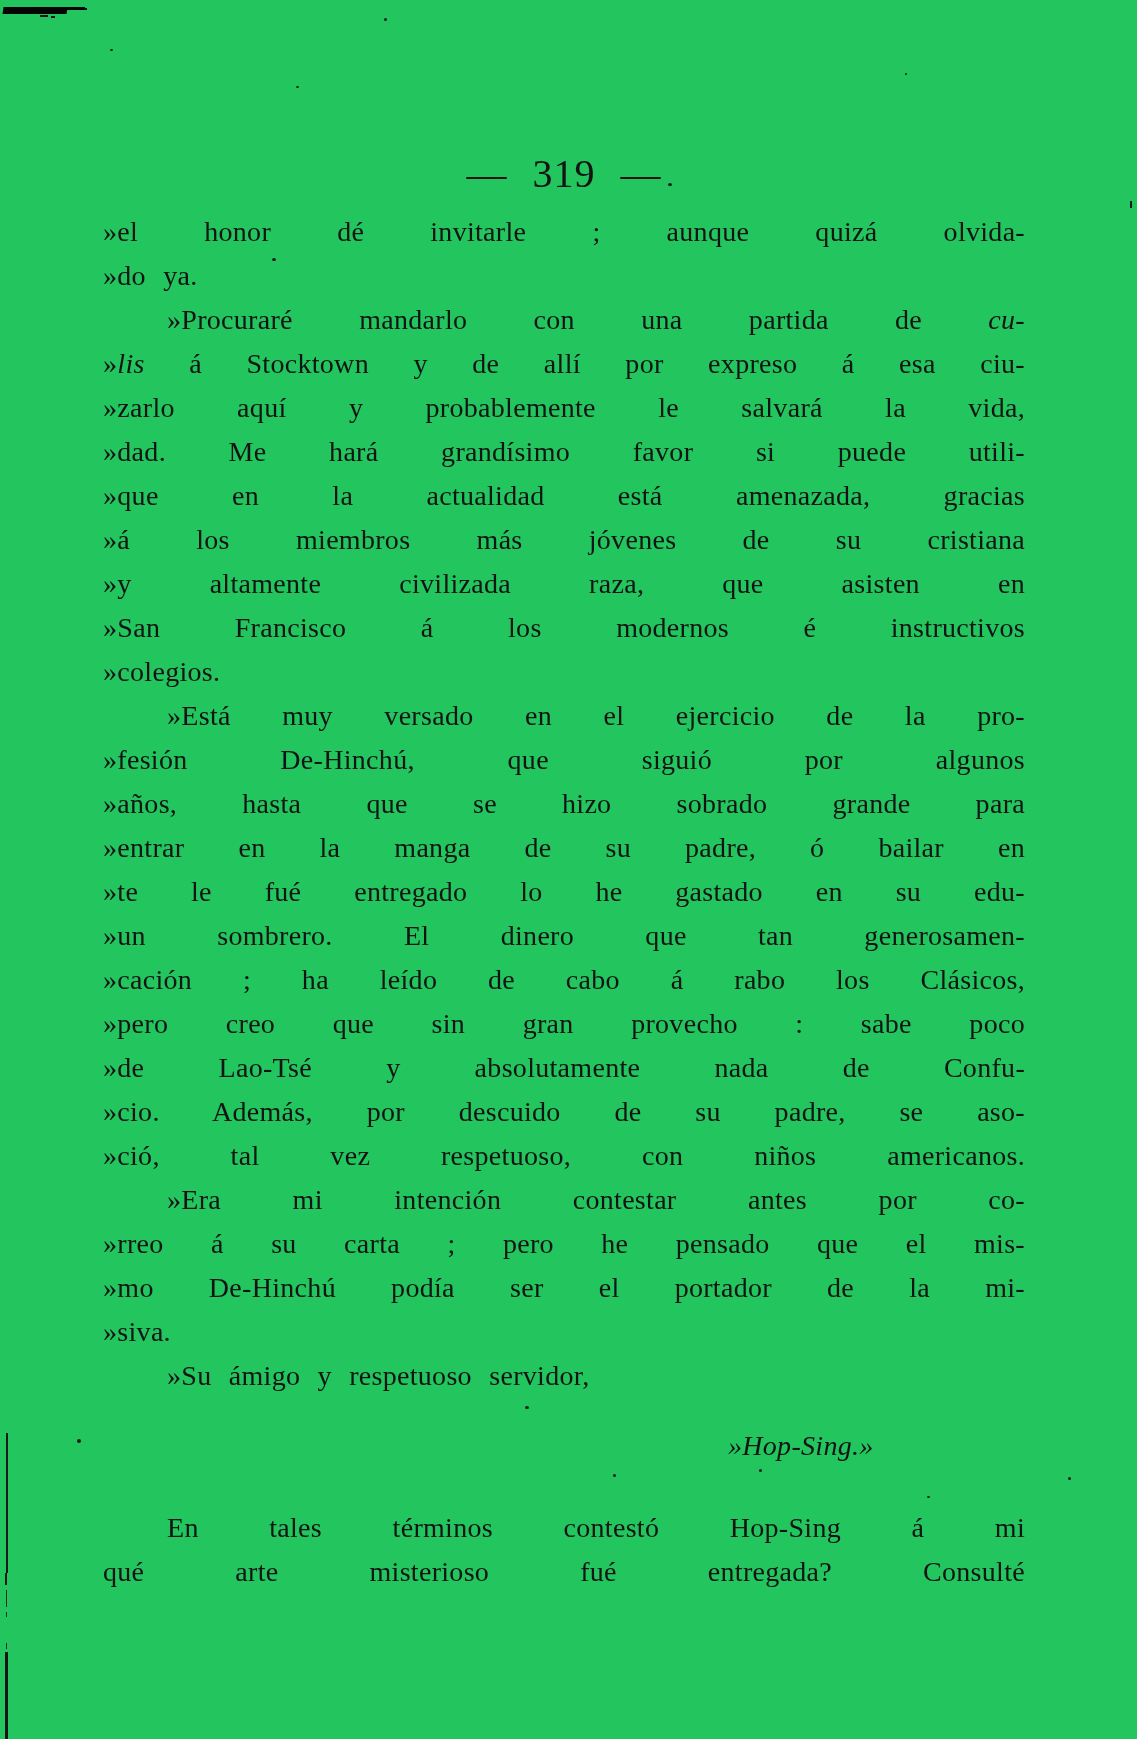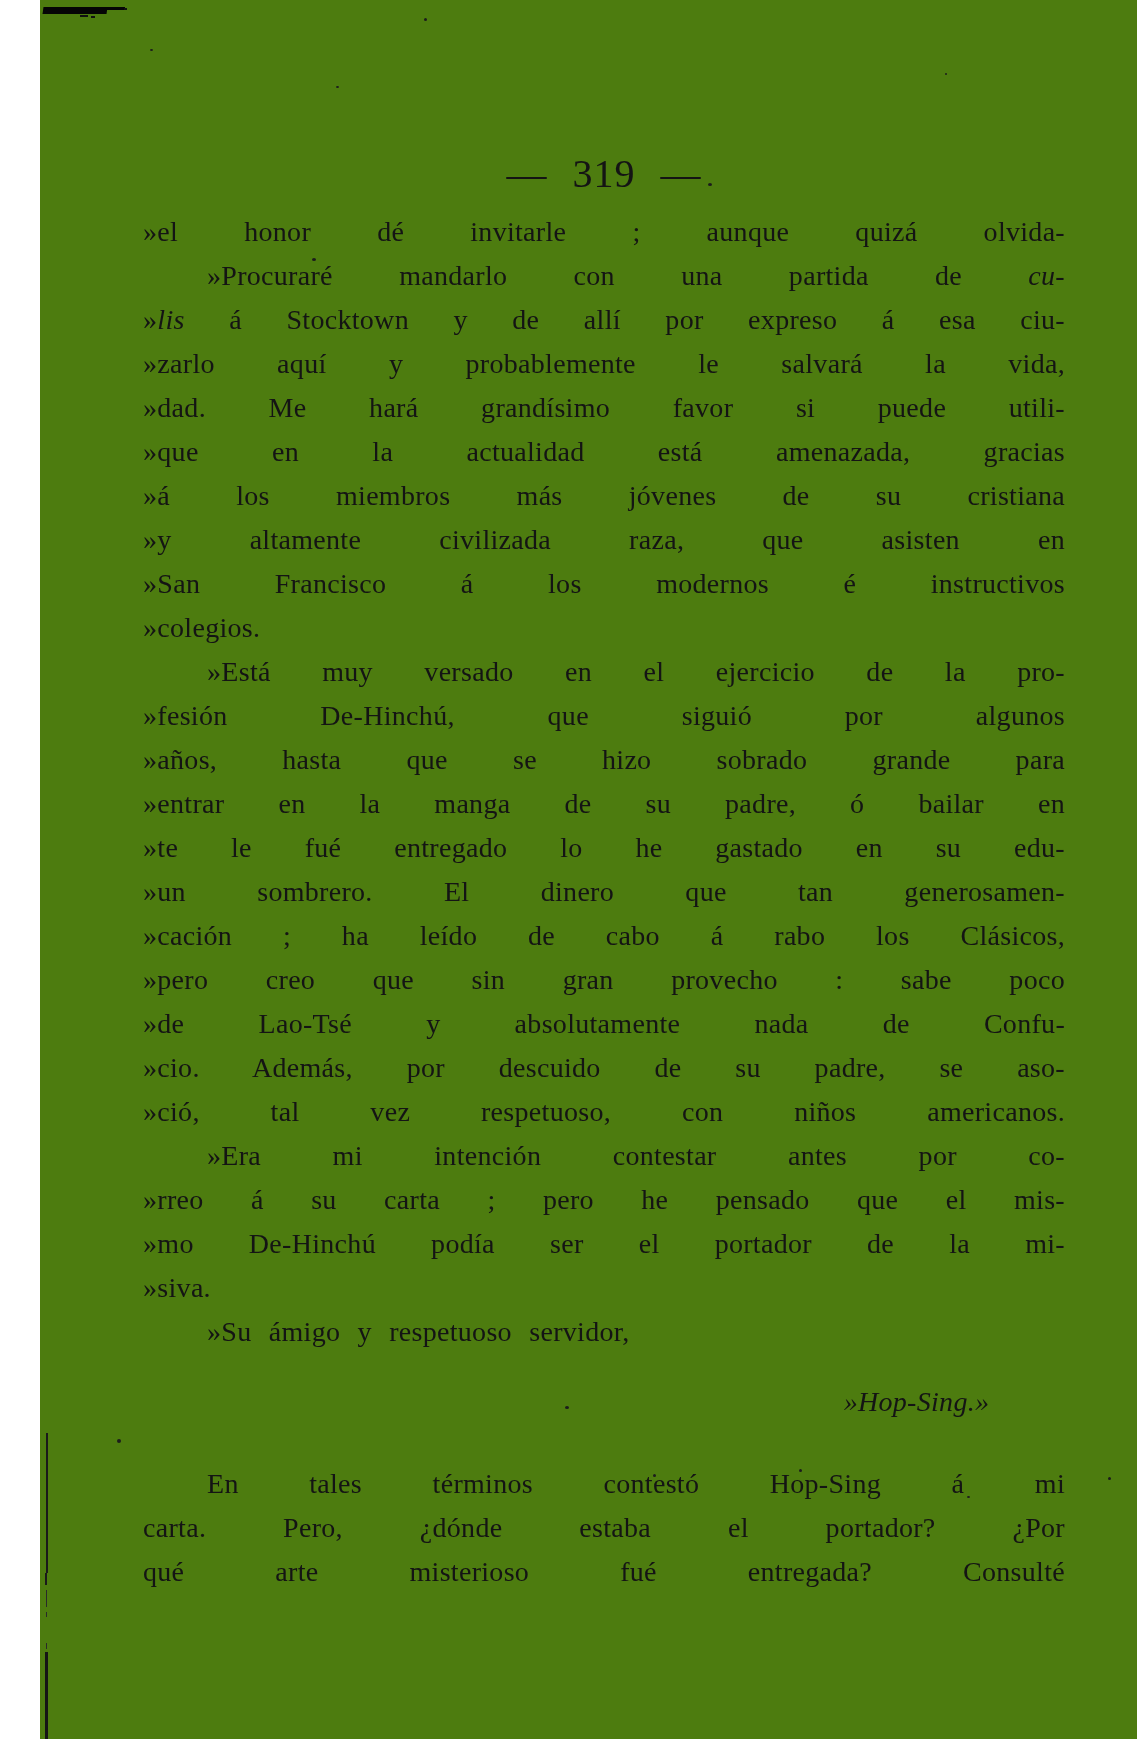--- a/index.html
+++ b/index.html
@@ -1,37 +1,37 @@
 <!DOCTYPE html>
 <html><head>
 <meta charset="utf-8">
 <style>
   html,body{margin:0;padding:0;}
   body{
     width:1137px;height:1739px;position:relative;background:#ffffff;
     font-family:"Liberation Serif","DejaVu Serif",serif;color:#141414;
     overflow:hidden;
   }
-  .page{position:absolute;inset:0;background:#4d7c0f;overflow:hidden;margin-left:40px;}
+  .page{position:absolute;inset:0;background:#22c55e;overflow:hidden;}
 
   .page-number{
     position:absolute;top:152px;left:103px;width:922px;height:44px;
     line-height:44px;font-size:40px;text-align:center;word-spacing:14px;
     letter-spacing:1px;
   }
 
   .textblock{position:absolute;top:210px;left:103px;width:922px;}
   .line{
     height:44px;line-height:44px;font-size:28px;letter-spacing:0.3px;
     white-space:normal;
   }
   .line i{}
   .align-justify{text-align:justify;text-align-last:justify;}
   .align-left{text-align:left;word-spacing:10px;}
-  .align-signature{text-align:center;padding-left:625px;word-spacing:6px;}
+  .align-signature{text-align:left;padding-left:625px;word-spacing:6px;}
   .indent{padding-left:64px;}
 
   
   .mark{position:absolute;background:#101010;}
   .speck{position:absolute;background:#1c1c1c;border-radius:50%;}
   .smudge-bar{left:3px;top:7px;width:64px;height:7px;background:#050505;transform:skewX(-8deg);}
   .smudge-tail{left:65px;top:7px;width:20px;height:3px;background:#050505;}
   .smudge-dot{left:84px;top:8px;width:3px;height:2px;}
   .smudge-dash1{left:40px;top:15px;width:8px;height:2px;}
   .smudge-dash2{left:51px;top:16px;width:4px;height:2px;}
@@ -71,20 +71,21 @@
   <div class="speck" style="left:77px;top:1439px;width:4px;height:4px;"></div>
   <div class="speck" style="left:759px;top:1469px;width:3px;height:3px;"></div>
   <div class="speck" style="left:613px;top:1474px;width:3px;height:3px;"></div>
   <div class="speck" style="left:1068px;top:1477px;width:3px;height:3px;"></div>
   <div class="speck" style="left:927px;top:1496px;width:3px;height:2px;"></div>
 
   <div class="page-number">— 319 —</div>
 
   <div class="textblock" id="textblock">
       <div class="line align-justify"><span>»el honor dé invitarle ; aunque quizá olvida-</span></div>
+      <div class="line align-left"><span>»do ya.</span></div>
       <div class="line align-justify indent"><span>»Procuraré mandarlo con una partida de </span><i>cu-</i></div>
       <div class="line align-justify"><span>»</span><i>lis</i><span> á Stocktown y de allí por expreso á esa ciu-</span></div>
       <div class="line align-justify"><span>»zarlo aquí y probablemente le salvará la vida,</span></div>
       <div class="line align-justify"><span>»dad. Me hará grandísimo favor si puede utili-</span></div>
       <div class="line align-justify"><span>»que en la actualidad está amenazada, gracias</span></div>
       <div class="line align-justify"><span>»á los miembros más jóvenes de su cristiana</span></div>
       <div class="line align-justify"><span>»y altamente civilizada raza, que asisten en</span></div>
       <div class="line align-justify"><span>»San Francisco á los modernos é instructivos</span></div>
       <div class="line align-left"><span>»colegios.</span></div>
       <div class="line align-justify indent"><span>»Está muy versado en el ejercicio de la pro-</span></div>
@@ -98,17 +99,16 @@
       <div class="line align-justify"><span>»de Lao-Tsé y absolutamente nada de Confu-</span></div>
       <div class="line align-justify"><span>»cio. Además, por descuido de su padre, se aso-</span></div>
       <div class="line align-justify"><span>»ció, tal vez respetuoso, con niños americanos.</span></div>
       <div class="line align-justify indent"><span>»Era mi intención contestar antes por co-</span></div>
       <div class="line align-justify"><span>»rreo á su carta ; pero he pensado que el mis-</span></div>
       <div class="line align-justify"><span>»mo De-Hinchú podía ser el portador de la mi-</span></div>
       <div class="line align-left"><span>»siva.</span></div>
       <div class="line align-left indent"><span>»Su ámigo y respetuoso servidor,</span></div>
       <div class="line align-signature" style="margin-top: 26px;"><i>»Hop-Sing.»</i></div>
       <div class="line align-justify indent" style="margin-top: 38px;"><span>En tales términos contestó Hop-Sing á mi</span></div>
-      <div class="line align-justify"><span>carta. Pero, ¿dónde estaba el portador? ¿Por</span></div>
       <div class="line align-justify"><span>qué arte misterioso fué entregada? Consulté</span></div>
     </div>
 
 </div>
 
 </body></html>

